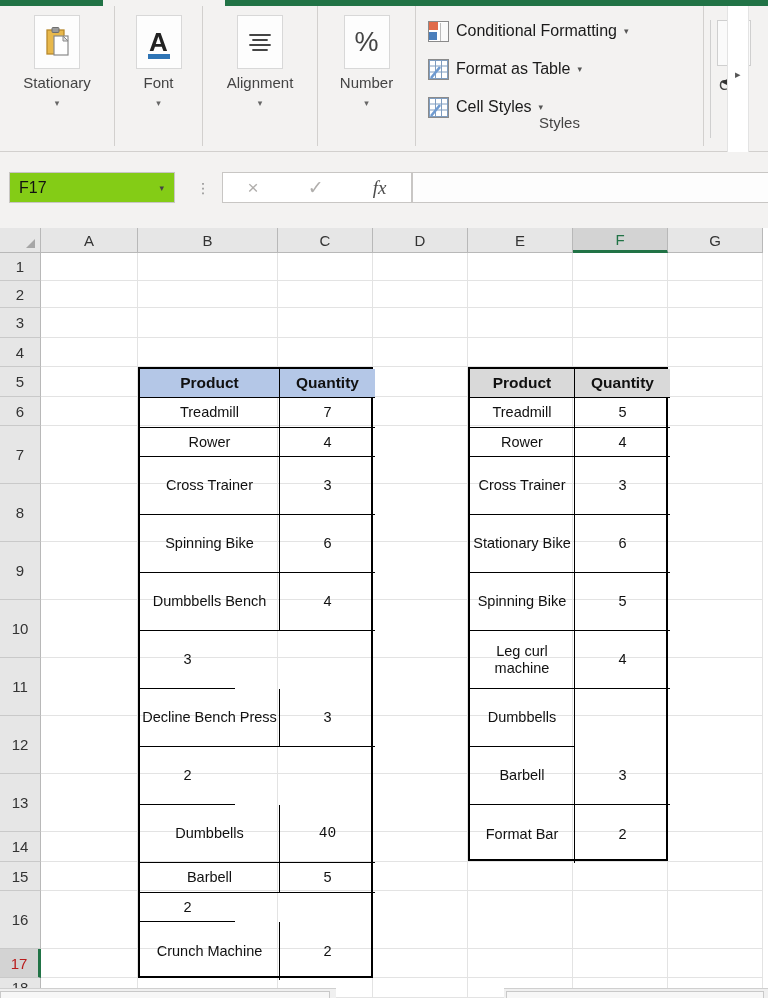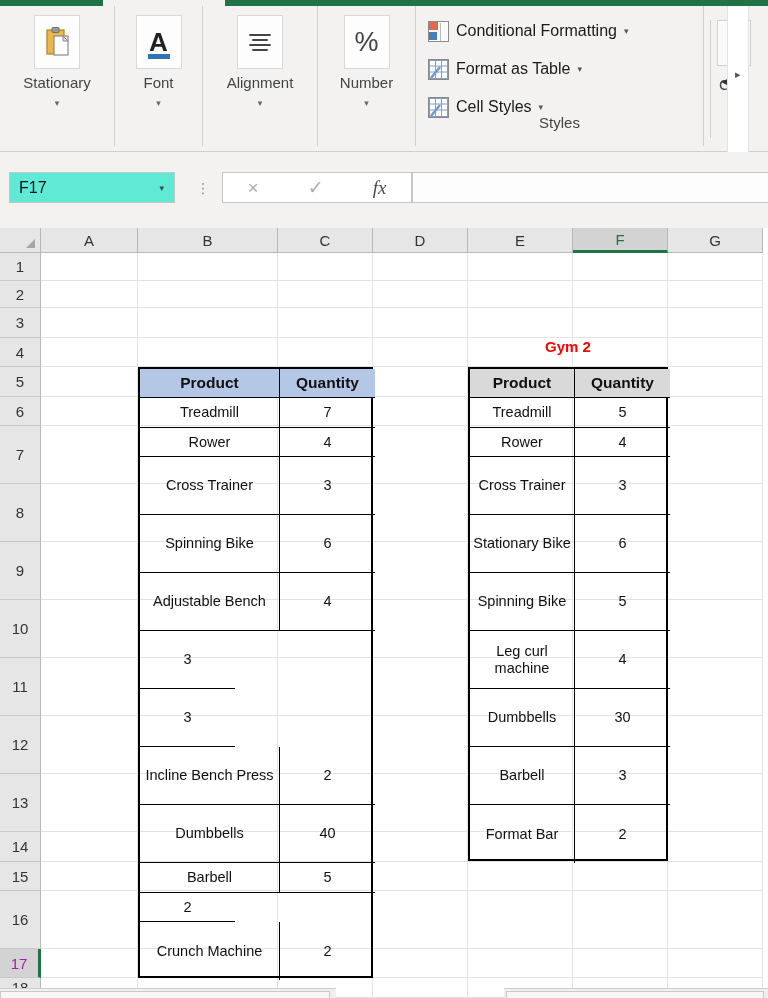--- a/index.html
+++ b/index.html
@@ -91,21 +91,21 @@
   }
   .collapse-arrow2 { position: absolute; left: 721px; top: 66px; font-size: 15px; color: #333; }
 
   
   .fbar {
     position: absolute; left: 0; top: 152px; width: 768px; height: 76px;
     background: #f3f2f1;
   }
   .namebox {
     position: absolute; left: 9px; top: 20px; width: 166px; height: 31px;
-    background: #5eead4; border: 1px solid #c8c6c4;
+    background: #84cc16; border: 1px solid #c8c6c4;
     display: flex; align-items: center;
   }
   .namebox .nbtext { font-size: 16px; color: #111; padding-left: 9px; flex: 1; }
   .namebox .nbcaret { font-size: 9px; color: #444; padding-right: 10px; }
   .fdots { position: absolute; left: 196px; top: 28px; font-size: 14px; color: #8a8a8a; letter-spacing: 0;}
   .fbtns {
     position: absolute; left: 222px; top: 20px; width: 190px; height: 31px;
     background: #fff; border: 1px solid #c8c6c4;
     display: flex; align-items: center; justify-content: space-around;
   }
@@ -137,21 +137,21 @@
   .chd.sel {
     background: #d3d3d3; border-bottom: 3px solid #217346; color: #217346;
   }
 
   .rowhead {
     position: absolute; left: 0; width: 41px; background: #e6e6e6;
     border-right: 1px solid #b8b8b8; border-bottom: 1px solid #c9c9c9;
     display: flex; align-items: center; justify-content: center;
     font-size: 15px; color: #333;
   }
-  .rowhead.sel { background: #d3d3d3; color: #a21caf; border-right: 3px solid #217346; }
+  .rowhead.sel { background: #d3d3d3; color: #b91c1c; border-right: 3px solid #217346; }
 
   .cellgrid { position: absolute; left: 41px; top: 25px; width: 727px; height: 745px; }
   .gcell {
     position: absolute; background: transparent;
     border-right: 1px solid #e3e3e3; border-bottom: 1px solid #e3e3e3;
   }
 
   
   .title-cell {
     position: absolute; font-size: 16px; font-weight: bold; color: #2b5797;
@@ -480,21 +480,20 @@
         <div class="gcell" style="left: 97px; top: 725px; width: 140px; height: 20px;"></div>
         <div class="gcell" style="left: 237px; top: 725px; width: 95px; height: 20px;"></div>
         <div class="gcell" style="left: 332px; top: 725px; width: 95px; height: 20px;"></div>
         <div class="gcell" style="left: 427px; top: 725px; width: 105px; height: 20px;"></div>
         <div class="gcell" style="left: 532px; top: 725px; width: 95px; height: 20px;"></div>
         <div class="gcell" style="left: 627px; top: 725px; width: 95px; height: 20px;"></div>
       </div>
 
 
 
-    <div class="gym-label" style="left:427px; top:85px; width:200px;">Gym 2</div>
 
     <div class="tbl" id="tbl-gym1" style="left: 97px; top: 114px; width: 235px; height: 611px;">
         <div class="trow" style="top: 0px; height: 29px;">
           <div class="tcell hdr" style="width: 140px; height: 29px; background: rgb(180, 199, 231);">Product</div>
           <div class="tcell hdr last" style="width: 95px; height: 29px; background: rgb(180, 199, 231);">Quantity</div>
         </div>
         <div class="trow" style="top: 29px; height: 30px;">
           <div class="tcell" style="width: 140px; height: 30px;">Treadmill</div>
           <div class="tcell last" style="width: 95px; height: 30px;">7</div>
         </div>
@@ -504,36 +503,36 @@
         </div>
         <div class="trow" style="top: 88px; height: 58px;">
           <div class="tcell" style="width: 140px; height: 58px;">Cross Trainer</div>
           <div class="tcell last" style="width: 95px; height: 58px;">3</div>
         </div>
         <div class="trow" style="top: 146px; height: 58px;">
           <div class="tcell" style="width: 140px; height: 58px;">Spinning Bike</div>
           <div class="tcell last" style="width: 95px; height: 58px;">6</div>
         </div>
         <div class="trow" style="top: 204px; height: 58px;">
-          <div class="tcell" style="width: 140px; height: 58px;">Adjustable Bench</div>
+          <div class="tcell" style="width: 140px; height: 58px;">Dumbbells Bench</div>
           <div class="tcell last" style="width: 95px; height: 58px;">4</div>
         </div>
         <div class="trow" style="top: 262px; height: 58px;">
           <div class="tcell last" style="width: 95px; height: 58px;">3</div>
         </div>
         <div class="trow" style="top: 320px; height: 58px;">
+          <div class="tcell" style="width: 140px; height: 58px;">Decline Bench Press</div>
           <div class="tcell last" style="width: 95px; height: 58px;">3</div>
         </div>
         <div class="trow" style="top: 378px; height: 58px;">
-          <div class="tcell" style="width: 140px; height: 58px;">Incline Bench Press</div>
           <div class="tcell last" style="width: 95px; height: 58px;">2</div>
         </div>
         <div class="trow" style="top: 436px; height: 58px;">
           <div class="tcell" style="width: 140px; height: 58px;">Dumbbells</div>
-          <div class="tcell last" style="width: 95px; height: 58px;">40</div>
+          <div class="tcell last" style="width: 95px; height: 58px; font-family: Liberation Mono, monospace;">40</div>
         </div>
         <div class="trow" style="top: 494px; height: 30px;">
           <div class="tcell" style="width: 140px; height: 30px;">Barbell</div>
           <div class="tcell last" style="width: 95px; height: 30px;">5</div>
         </div>
         <div class="trow" style="top: 524px; height: 29px;">
           <div class="tcell last" style="width: 95px; height: 29px;">2</div>
         </div>
         <div class="trow lastrow" style="top: 553px; height: 58px;">
           <div class="tcell" style="width: 140px; height: 58px;">Crunch Machine</div>
@@ -564,21 +563,20 @@
         <div class="trow" style="top: 204px; height: 58px;">
           <div class="tcell" style="width: 105px; height: 58px;">Spinning Bike</div>
           <div class="tcell last" style="width: 95px; height: 58px;">5</div>
         </div>
         <div class="trow" style="top: 262px; height: 58px;">
           <div class="tcell" style="width: 105px; height: 58px;">Leg curl machine</div>
           <div class="tcell last" style="width: 95px; height: 58px;">4</div>
         </div>
         <div class="trow" style="top: 320px; height: 58px;">
           <div class="tcell" style="width: 105px; height: 58px;">Dumbbells</div>
-          <div class="tcell last" style="width: 95px; height: 58px;">30</div>
         </div>
         <div class="trow" style="top: 378px; height: 58px;">
           <div class="tcell" style="width: 105px; height: 58px;">Barbell</div>
           <div class="tcell last" style="width: 95px; height: 58px;">3</div>
         </div>
         <div class="trow lastrow" style="top: 436px; height: 58px;">
           <div class="tcell" style="width: 105px; height: 58px;">Format Bar</div>
           <div class="tcell last" style="width: 95px; height: 58px;">2</div>
         </div>
       </div>

